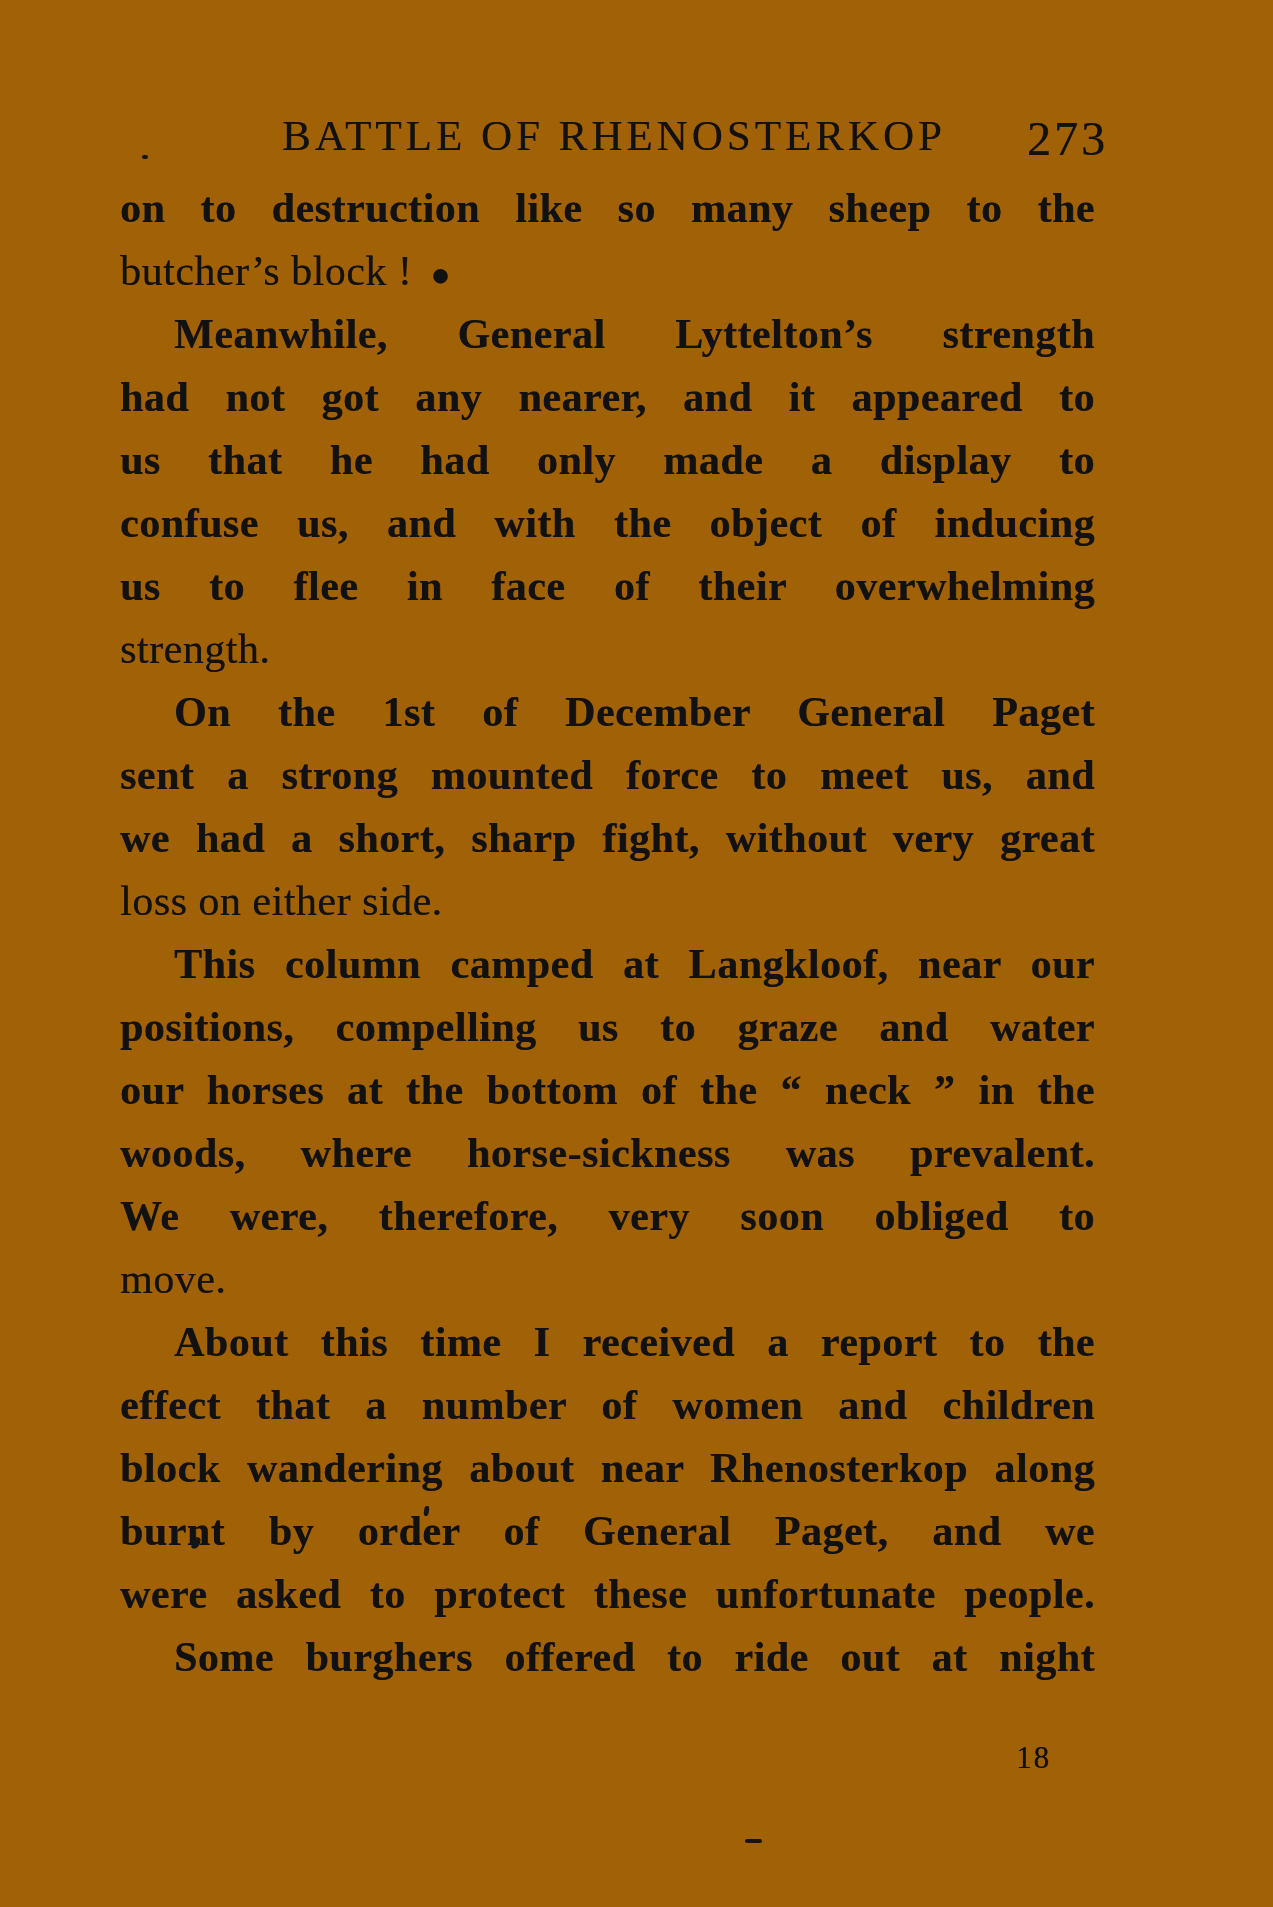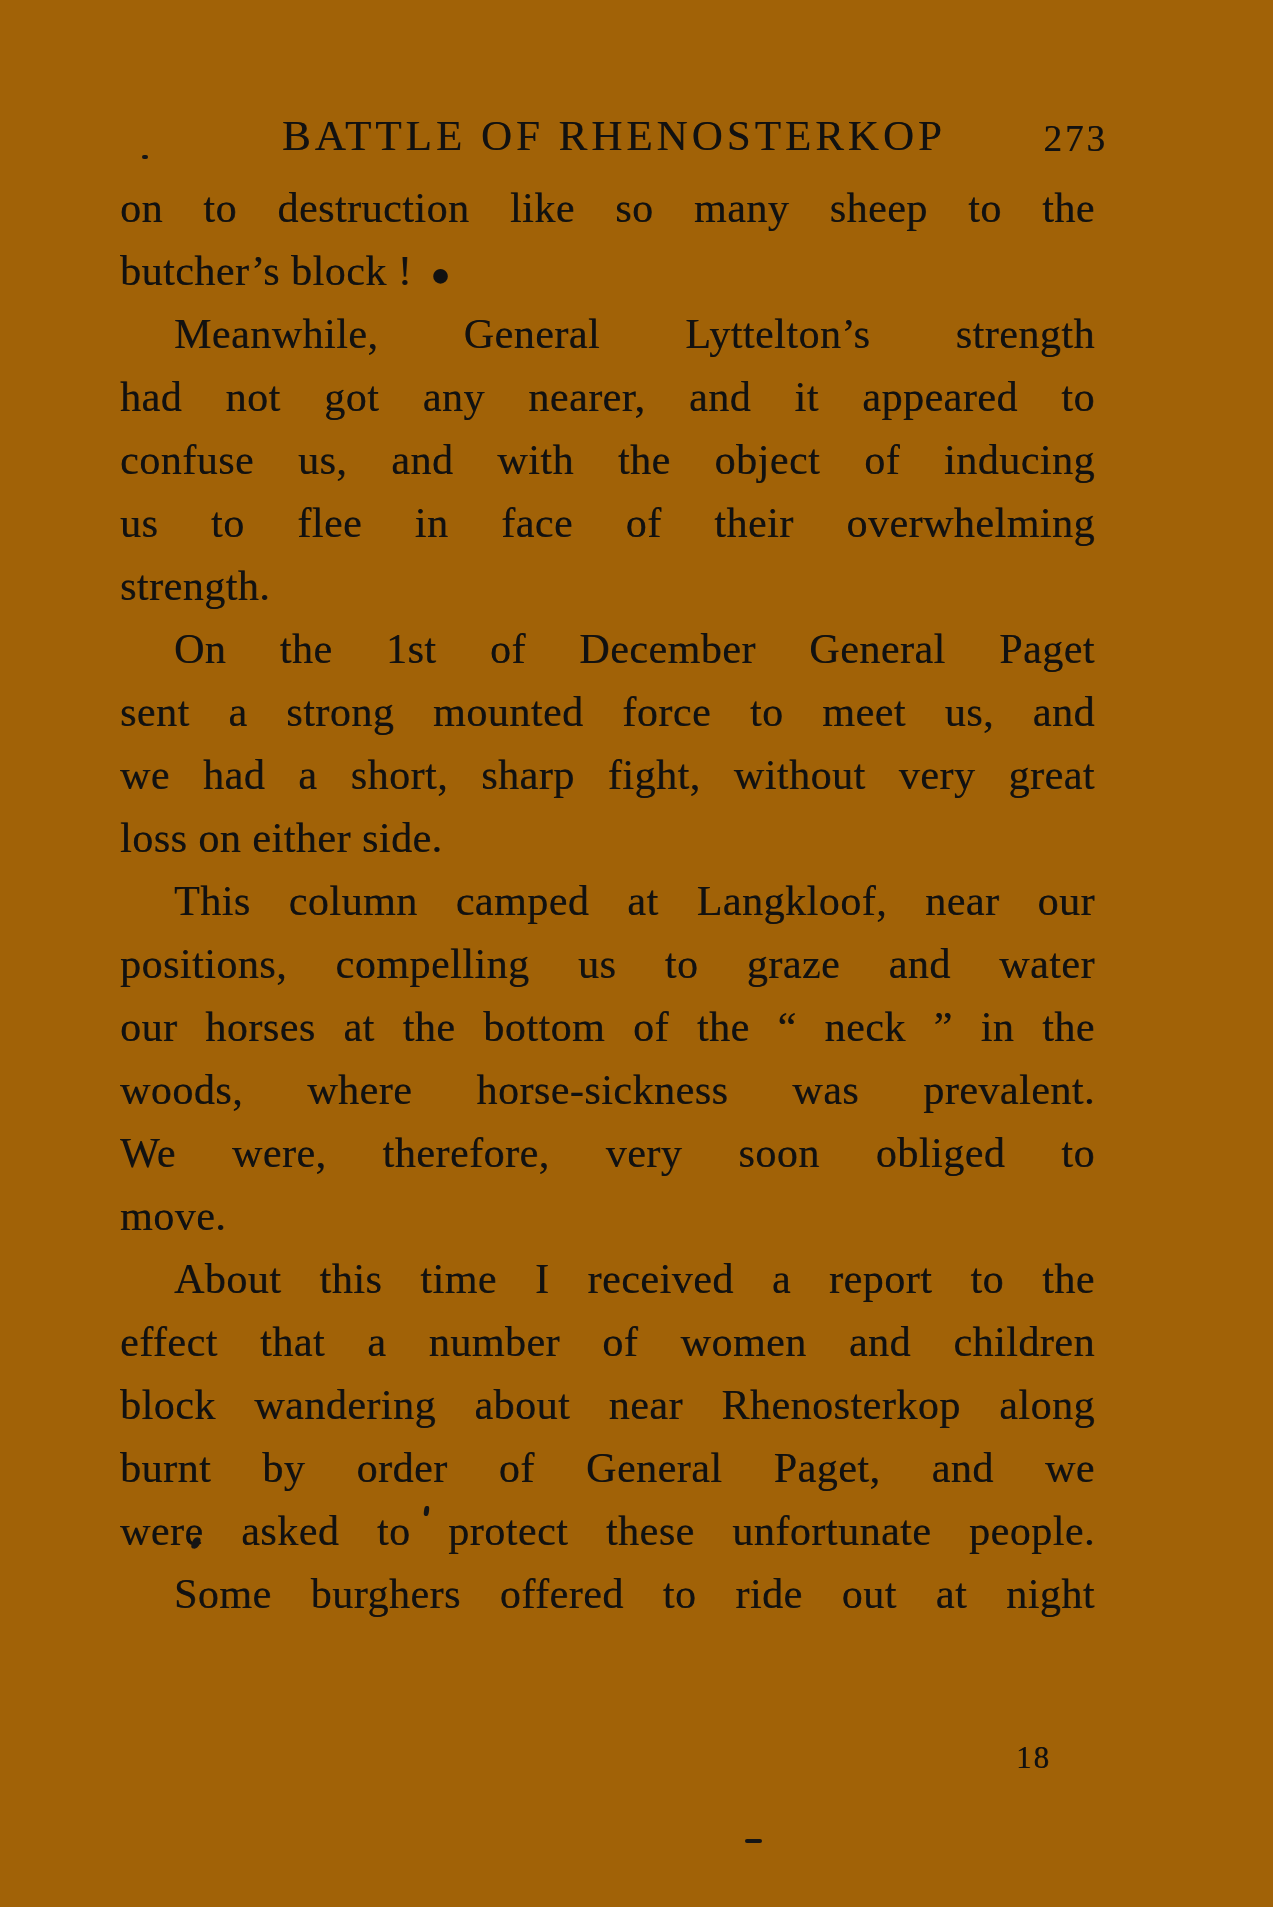--- a/index.html
+++ b/index.html
@@ -27,36 +27,36 @@
   .title {
     text-align: center;
     font-size: 43px;
     letter-spacing: 4px;
     white-space: nowrap;
   }
   .pagenum {
     position: absolute;
     top: 3px;
     right: 0;
-    font-size: 37px;
+    font-size: 48px;
     letter-spacing: 3px;
     text-align: right;
   }
   .body {
     position: absolute;
     top: 177px;
     left: 120px;
     width: 975px;
     font-size: 42px;
   }
   .line {
     height: 63px;
     line-height: 63px;
   }
-  .j { text-align: justify; text-align-last: justify; }
+  .j { text-align: justify; text-align-last: justify; font-weight: bold; }
   .ind { text-indent: 54px; }
   .blot {
     display: inline-block;
     font-size: 34px;
     margin-left: 18px;
     vertical-align: -1px;
     letter-spacing: 0;
     text-shadow: none;
   }
   .sig {
@@ -88,20 +88,21 @@
   <div class="body txt">
 
     <div class="para">
       <div class="line j">on to destruction like so many sheep to the</div>
       <div class="line"><span>butcher’s block !</span><span class="blot">●</span></div>
     </div>
 
     <div class="para">
       <div class="line j ind">Meanwhile, General Lyttelton’s strength</div>
       <div class="line j">had not got any nearer, and it appeared to</div>
+      <div class="line j">us that he had only made a display to</div>
       <div class="line j">confuse us, and with the object of inducing</div>
       <div class="line j">us to flee in face of their overwhelming</div>
       <div class="line">strength.</div>
     </div>
 
     <div class="para">
       <div class="line j ind">On the 1st of December General Paget</div>
       <div class="line j">sent a strong mounted force to meet us, and</div>
       <div class="line j">we had a short, sharp fight, without very great</div>
       <div class="line">loss on either side.</div>

